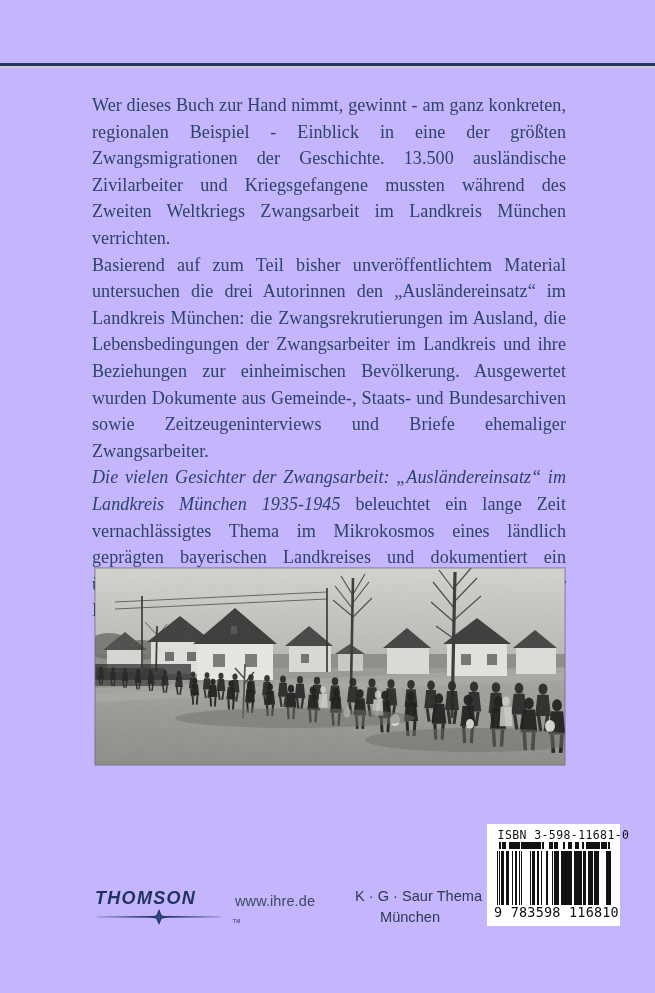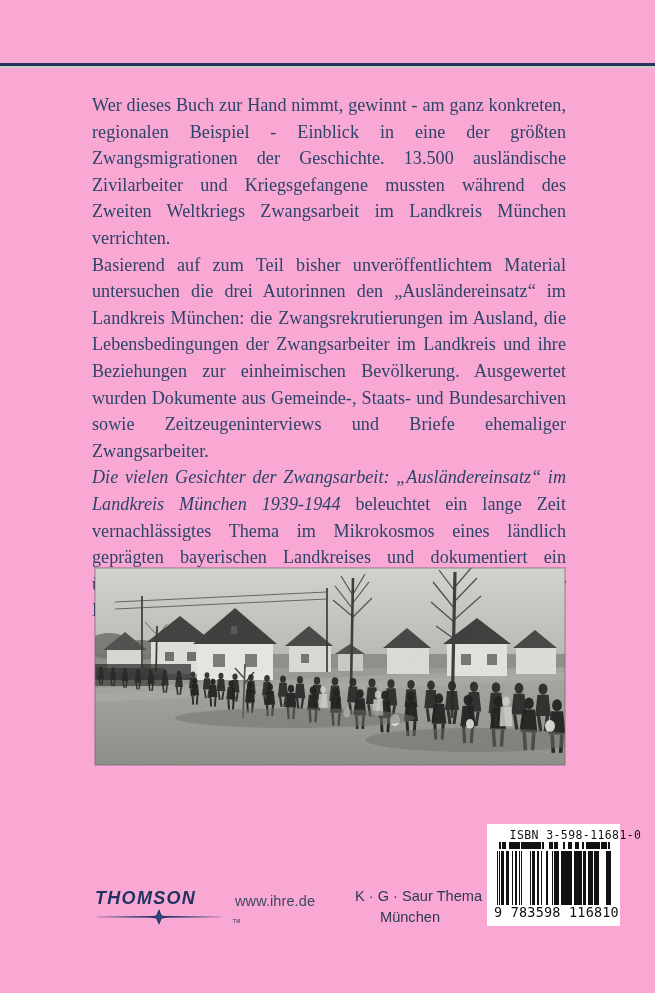--- a/index.html
+++ b/index.html
@@ -5,21 +5,21 @@
 <style>
   html, body {
     margin: 0;
     padding: 0;
     background: #ffffff;
   }
   #cover {
     position: relative;
     width: 655px;
     height: 993px;
-    background: #f9a8d4;
+    background: #c4b5fd;
     overflow: hidden;
     font-family: "Liberation Serif", "DejaVu Serif", serif;
   }
   
   .top-rule {
     position: absolute;
     left: 0;
     top: 63px;
     width: 655px;
     height: 3px;
@@ -129,21 +129,21 @@
     position: absolute;
     left: 487px;
     top: 824px;
     width: 133px;
     height: 102px;
     background: #ffffff;
     padding: 0;
   }
   .barcode-isbn {
     position: absolute;
-    left: 12px;
+    left: 0;
     top: 4px;
     width: 153px;
     text-align: center;
     font-family: "DejaVu Sans Mono", "Liberation Mono", monospace;
     font-size: 11.5px;
     letter-spacing: 0.4px;
     color: #111111;
   }
   .barcode-top {
     position: absolute;
@@ -181,21 +181,21 @@
 <body>
 
 <div id="cover">
 
   <div class="top-rule"></div>
   <div class="top-rule-shadow"></div>
 
   <div class="blurb">
     <p>Wer dieses Buch zur Hand nimmt, gewinnt - am ganz konkreten, regionalen Beispiel - Einblick in eine der größten Zwangsmigrationen der Geschichte. 13.500 ausländische Zivilarbeiter und Kriegsgefangene mussten während des Zweiten Weltkriegs Zwangsarbeit im Landkreis München verrichten.</p>
     <p>Basierend auf zum Teil bisher unveröffentlichtem Material untersuchen die drei Autorinnen den „Ausländereinsatz“ im Landkreis München: die Zwangsrekrutierungen im Ausland, die Lebensbedingungen der Zwangsarbeiter im Landkreis und ihre Beziehungen zur einheimischen Bevölkerung. Ausgewertet wurden Dokumente aus Gemeinde-, Staats- und Bundesarchiven sowie Zeitzeugeninterviews und Briefe ehemaliger Zwangsarbeiter.</p>
-    <p class="para-justify-all"><em>Die vielen Gesichter der Zwangsarbeit: „Ausländereinsatz“ im Landkreis München 1939-1944</em><span> beleuchtet ein lange Zeit vernachlässigtes Thema im Mikrokosmos eines ländlich geprägten bayerischen Landkreises und dokumentiert ein überraschend vielfältiges Spektrum unterschiedlicher Einzelschicksale.</span></p>
+    <p class="para-justify-all"><em>Die vielen Gesichter der Zwangsarbeit: „Ausländereinsatz“ im Landkreis München 1935-1945</em><span> beleuchtet ein lange Zeit vernachlässigtes Thema im Mikrokosmos eines ländlich geprägten bayerischen Landkreises und dokumentiert ein überraschend vielfältiges Spektrum unterschiedlicher Einzelschicksale.</span></p>
   </div>
 
   <div class="photo">
     <svg width="470" height="197" viewBox="0 0 470 197">
       <defs>
         <linearGradient id="sky" x1="0" y1="0" x2="0" y2="1">
           <stop offset="0%" stop-color="#d2d2cf"></stop>
           <stop offset="100%" stop-color="#b5b5b2"></stop>
         </linearGradient>
         <linearGradient id="ground" x1="0" y1="0" x2="0" y2="1">

